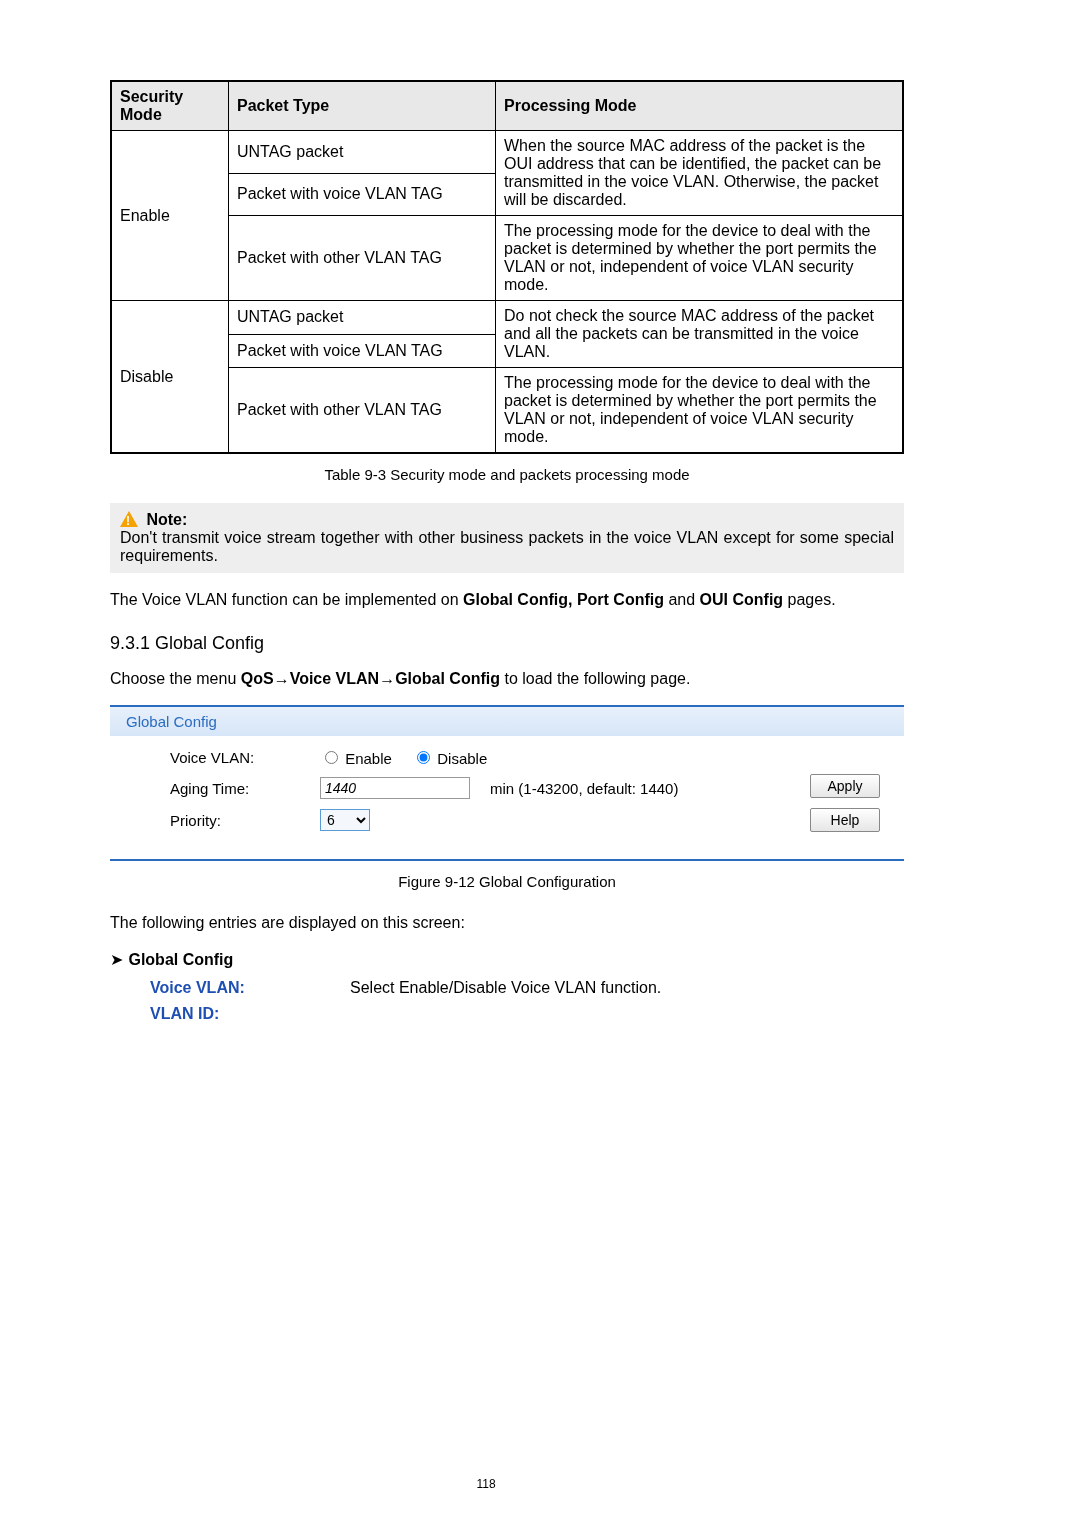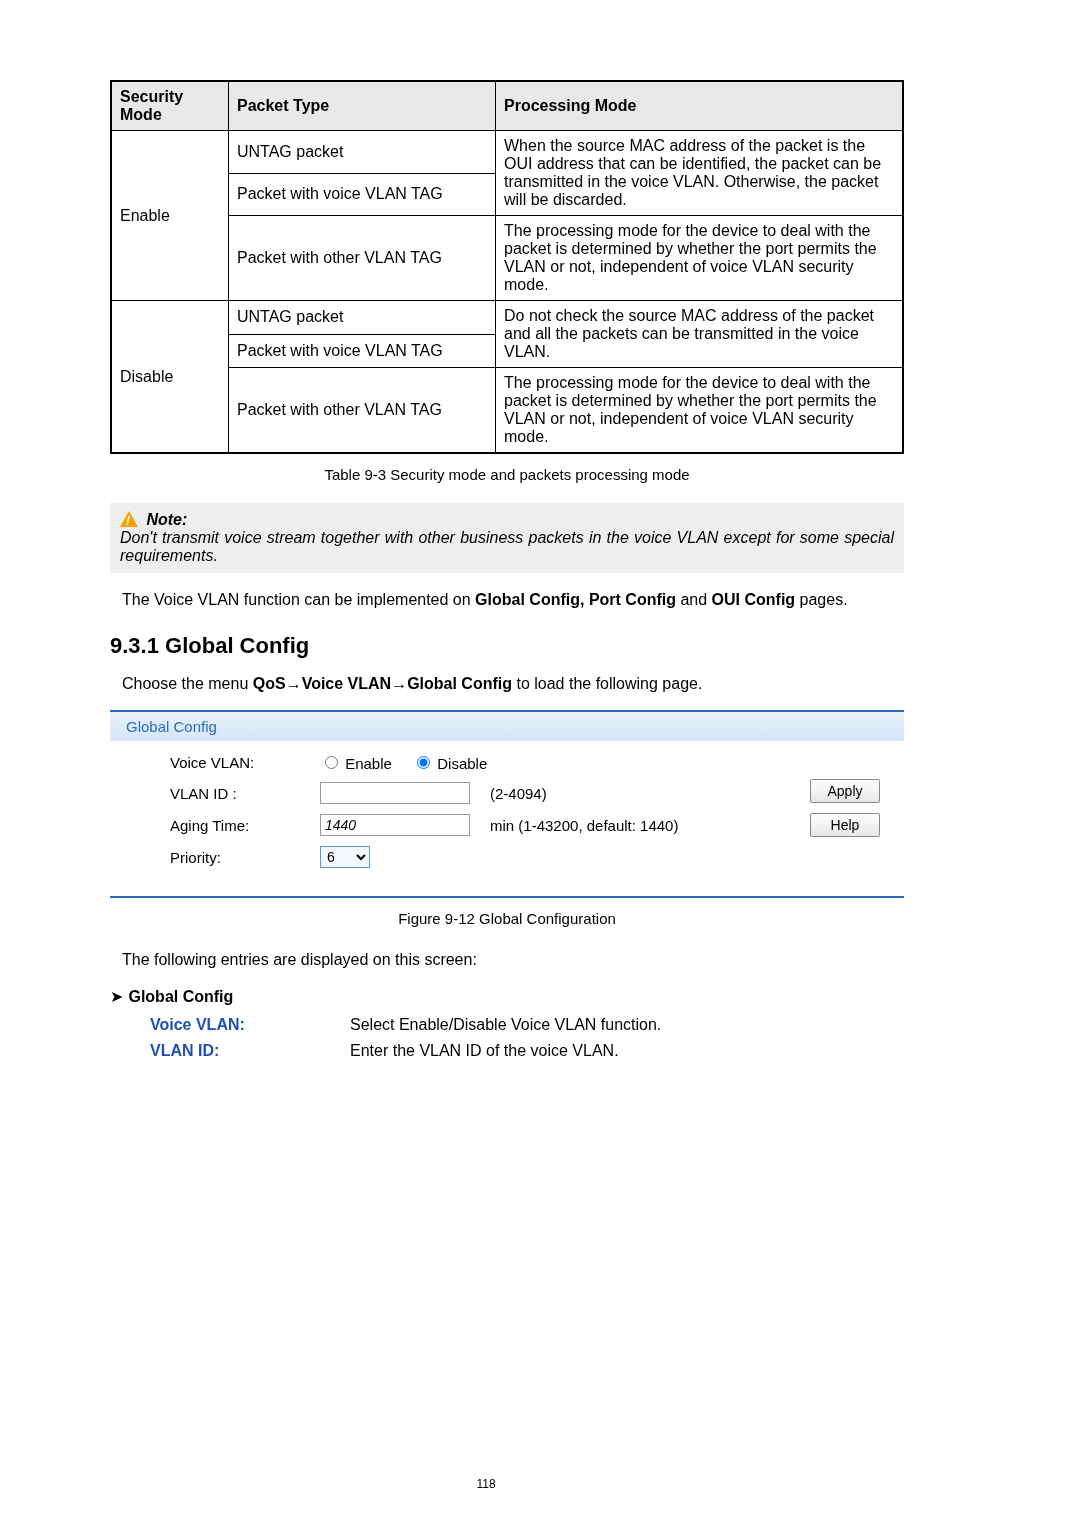--- a/index.html
+++ b/index.html
@@ -36,21 +36,20 @@
   .caption {
     text-align: center;
     margin: 12px 0 20px 0;
     font-size: 15px;
   }
   .note-block {
     background: #eee;
     padding: 8px 10px;
     margin-bottom: 14px;
     text-align: justify;
-    font-style: italic;
   }
   .note-label {
     font-weight: bold;
   }
   .warn-icon {
     display: inline-block;
     width: 0; height: 0;
     border-left: 9px solid transparent;
     border-right: 9px solid transparent;
     border-bottom: 16px solid #f5a100;
@@ -63,25 +62,25 @@
     position: absolute;
     left: -3px;
     top: 3px;
     color: #fff;
     font-size: 12px;
     font-weight: bold;
   }
   p.body {
     text-align: justify;
     line-height: 1.6;
-    margin: 10px 12px;
+    margin: 10px 0;
   }
   h2.section {
-    font-size: 22px;
-    font-weight: bold;
+    font-size: 18px;
+    font-weight: normal;
     margin: 20px 0 12px 0;
   }
   .config-panel {
     border-top: 2px solid #2a6cc0;
     border-bottom: 2px solid #2a6cc0;
     background: #fbfbfd;
     padding: 0;
     margin: 14px 0 6px 0;
   }
   .config-header {
@@ -227,25 +226,20 @@
   <div class="config-panel">
     <div class="config-header">Global Config</div>
     <div class="config-body">
       <div class="config-fields">
         <div class="field-row">
           <span>Voice VLAN:</span>
           <span class="radio-group" style="grid-column: span 2">
             <label><input type="radio" name="vv" style=""> <span>Enable</span></label>
             <label><input type="radio" name="vv" checked="" style=""> <span>Disable</span></label>
           </span>
-        </div>
-        <div class="field-row">
-          <span>VLAN ID :</span>
-          <input type="text" class="field-input" style="">
-          <span>(2-4094)</span>
         </div>
         <div class="field-row">
           <span>Aging Time:</span>
           <input type="text" class="field-input" value="1440" style="">
           <span>min (1-43200, default: 1440)</span>
         </div>
         <div class="field-row">
           <span>Priority:</span>
           <select class="field-select">
             <option>6</option>
@@ -268,18 +262,17 @@
     <div class="bullet-line">
       <span class="bullet-arrow">➤</span>
       <b>Global Config</b>
     </div>
     <div class="entry-row">
       <span class="entry-label">Voice VLAN:</span>
       <span>Select Enable/Disable Voice VLAN function.</span>
     </div>
     <div class="entry-row">
       <span class="entry-label">VLAN ID:</span>
-      <span>Enter the VLAN ID of the voice VLAN.</span>
     </div>
   </div>
 
   <div class="page-num">118</div>
 </div>
 
 </body></html>

